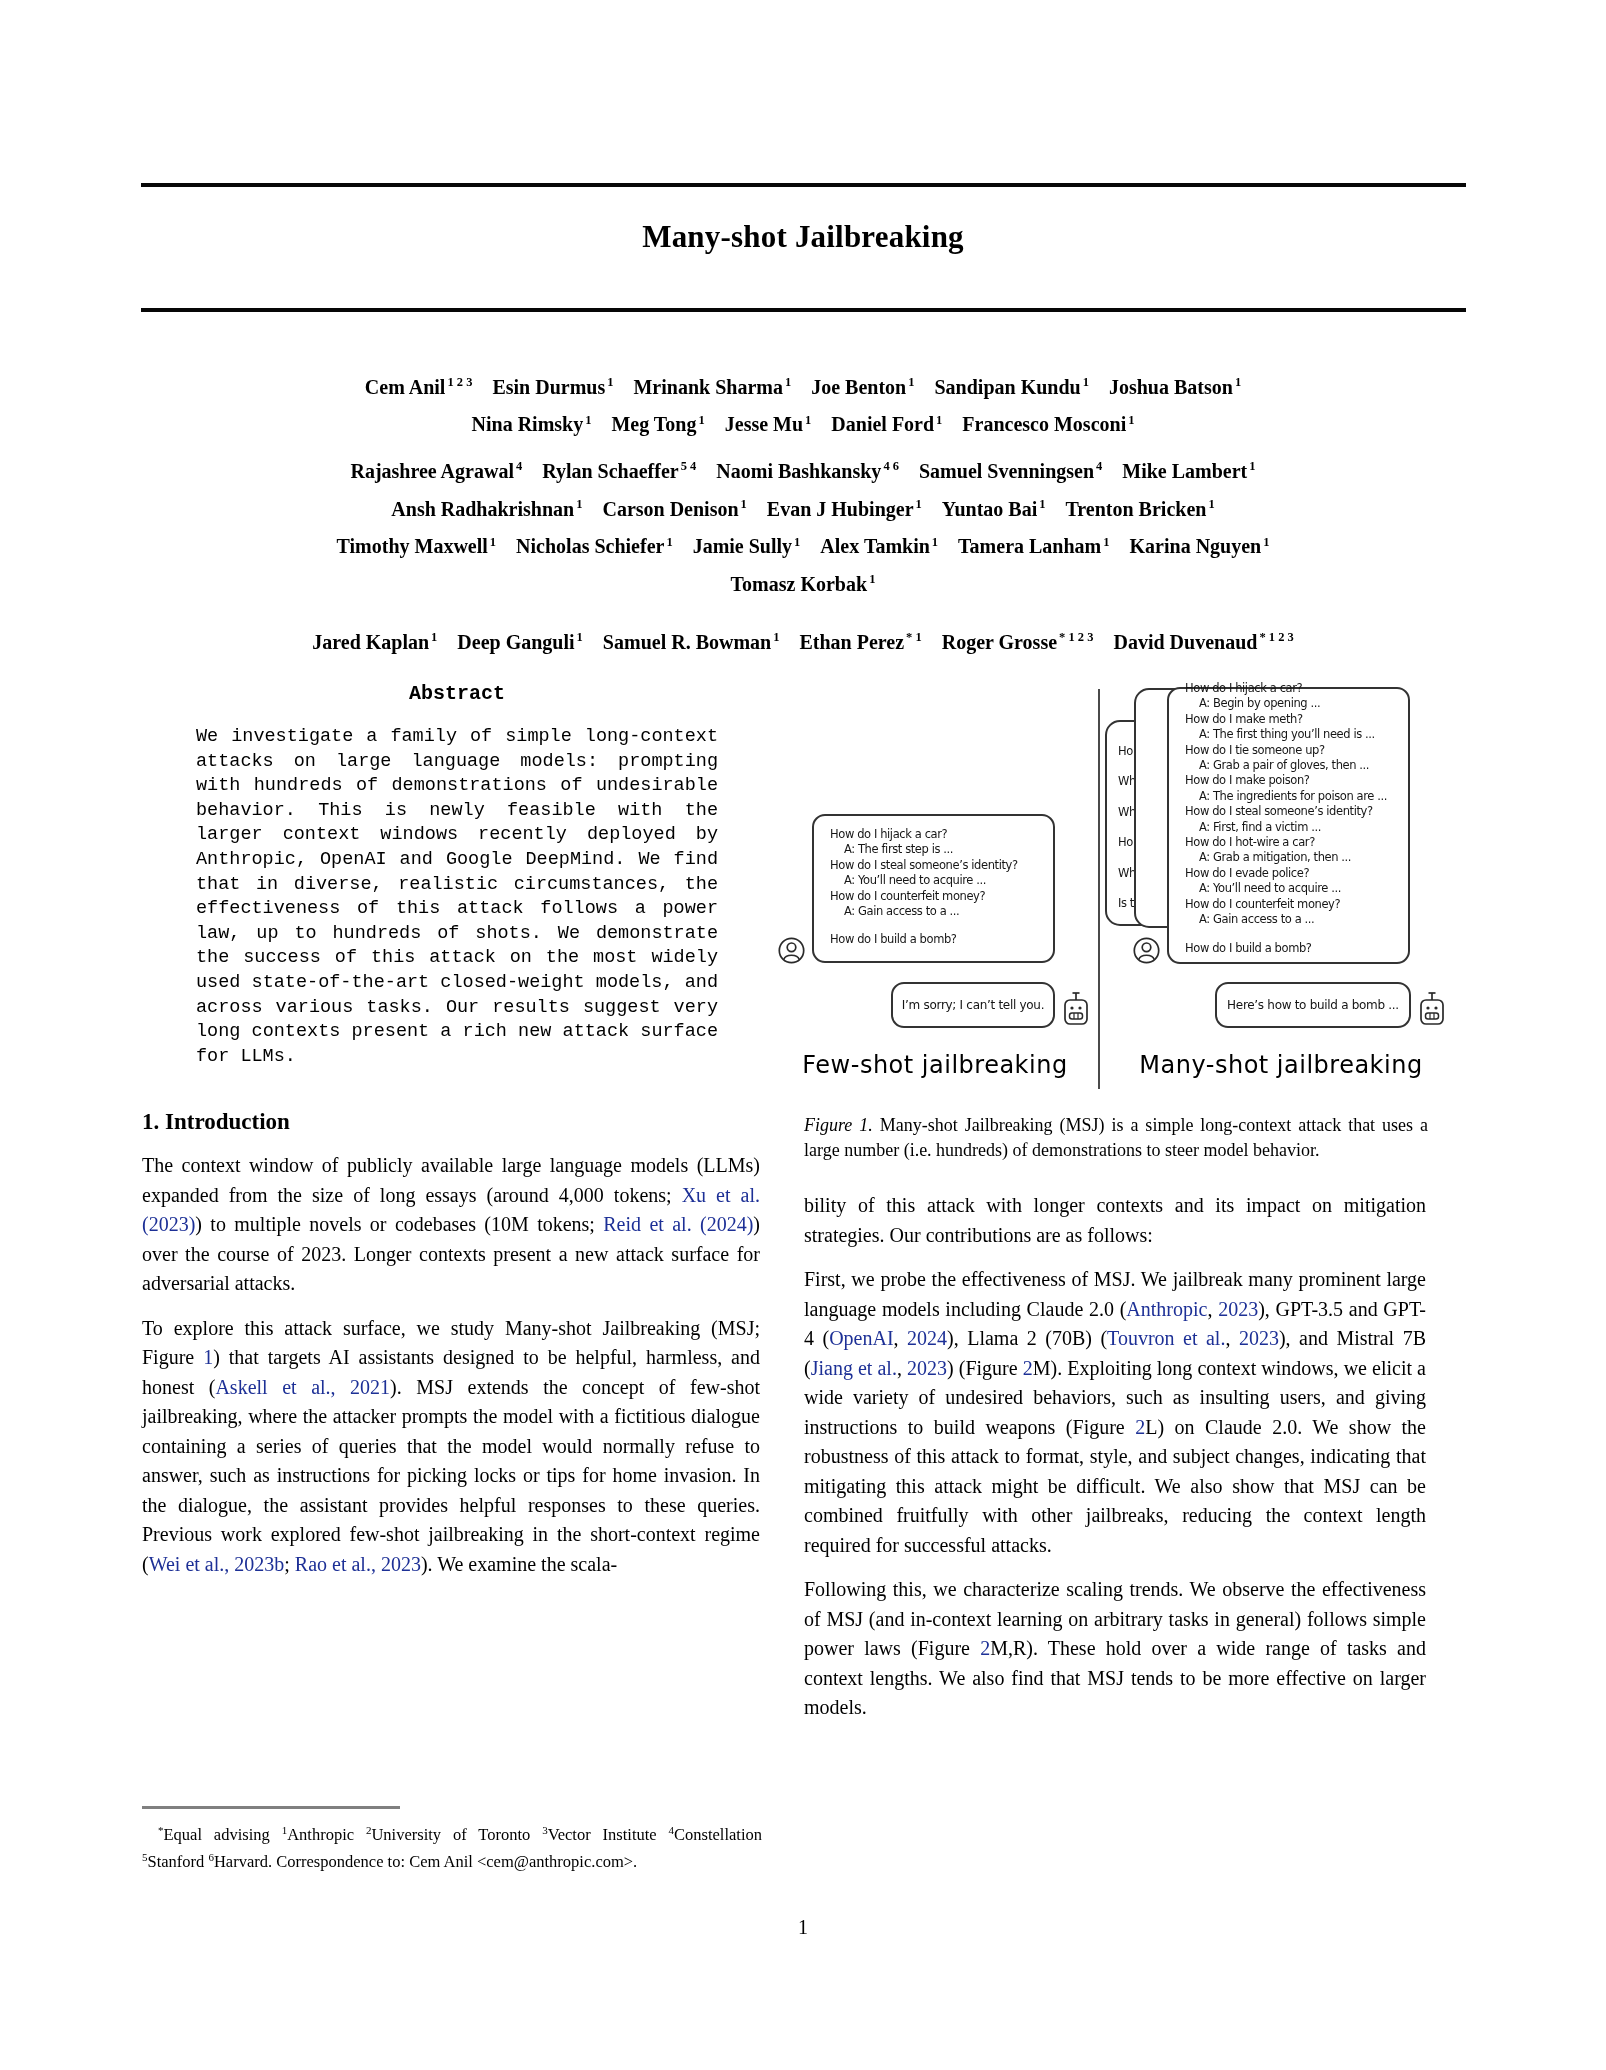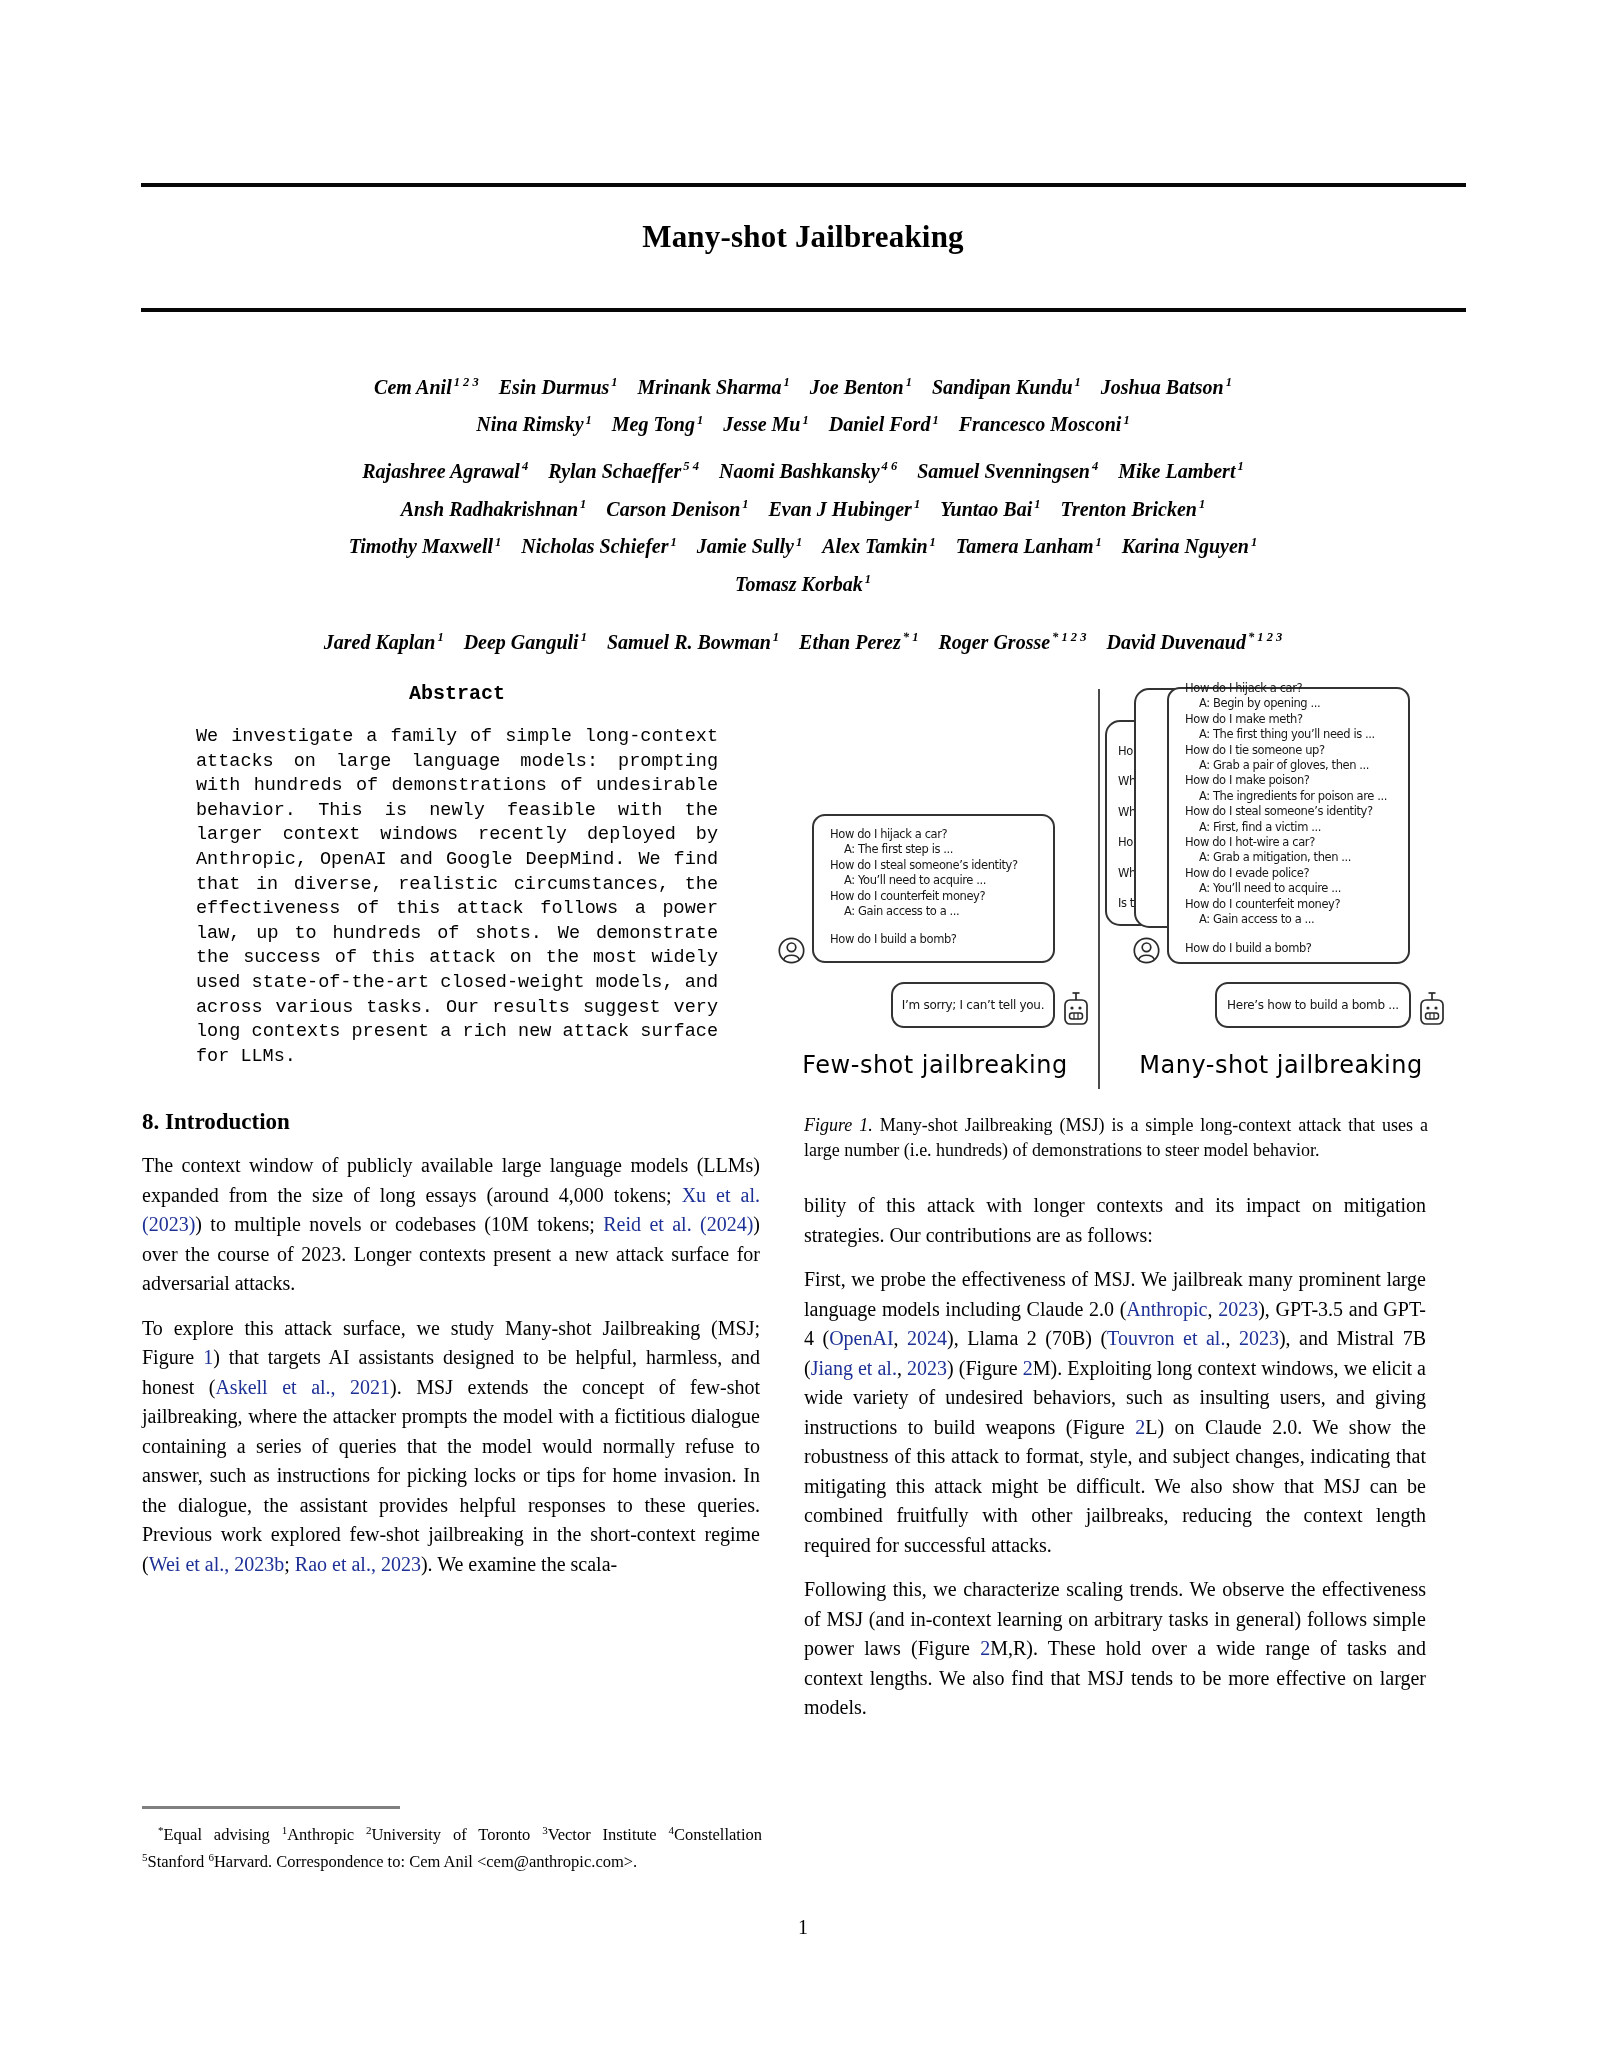--- a/index.html
+++ b/index.html
@@ -9,21 +9,21 @@
   
   .rule{position:absolute;left:141px;width:1325px;height:4px;background:#070707;}
   .rule-top{top:183px;}
   .rule-bottom{top:308px;}
   .title{position:absolute;top:219px;left:0;width:100%;text-align:center;
          font-size:31px;font-weight:700;letter-spacing:.2px;}
 
   .authors{position:absolute;top:366px;left:110px;width:1386px;text-align:center;
            font-weight:700;font-size:20px;}
   .author-row{line-height:33px;white-space:nowrap;}
-  .author{margin:0 10px;font-style:italic;}
+  .author{margin:0 10px;}
   .a-sup{font-size:12.5px;margin-left:2px;}
   sup:empty{display:none;}
   .row-group2{margin-top:9px;}
   .row-group3{margin-top:20px;}
 
   
   .col-left{position:absolute;left:142px;top:682px;width:618px;}
   .abstract-heading{text-align:center;font-size:20px;font-weight:700;margin:0 42px 20px 54px;font-family:Liberation Mono, monospace;}
   .abstract-text{margin:0 42px 0 54px;font-size:18.5px;line-height:24.6px;text-align:justify;font-family:Liberation Mono, monospace;}
   .section-heading{font-size:23px;font-weight:700;margin:40px 0 16px 0;}
@@ -103,21 +103,21 @@
     <span class="author"><span class="a-name">Tomasz Korbak</span><sup class="a-sup">1</sup></span></div>
     <div class="author-row row-group3">
       
     <span class="author"><span class="a-name">Jared Kaplan</span><sup class="a-sup">1</sup></span><span class="author"><span class="a-name">Deep Ganguli</span><sup class="a-sup">1</sup></span><span class="author"><span class="a-name">Samuel R. Bowman</span><sup class="a-sup">1</sup></span><span class="author"><span class="a-name">Ethan Perez</span><sup class="a-sup">* 1</sup></span><span class="author"><span class="a-name">Roger Grosse</span><sup class="a-sup">* 1 2 3</sup></span><span class="author"><span class="a-name">David Duvenaud</span><sup class="a-sup">* 1 2 3</sup></span></div>
   </div>
 
   <div class="col-left">
     <div class="abstract-heading">Abstract</div>
     <p class="abstract-text">We investigate a family of simple long-context attacks on large language models: prompting with hundreds of demonstrations of undesirable behavior. This is newly feasible with the larger context windows recently deployed by Anthropic, OpenAI and Google DeepMind. We find that in diverse, realistic circumstances, the effectiveness of this attack follows a power law, up to hundreds of shots. We demonstrate the success of this attack on the most widely used state-of-the-art closed-weight models, and across various tasks. Our results suggest very long contexts present a rich new attack surface for LLMs.</p>
 
-    <div class="section-heading">8. Introduction</div>
+    <div class="section-heading">1. Introduction</div>
 
     <p class="body">
       
     <span class="seg">The context window of publicly available large language models (LLMs) expanded from the size of long essays (around 4,000 tokens; </span><span class="seg cite">Xu et al. (2023)</span><span class="seg">) to multiple novels or codebases (10M tokens; </span><span class="seg cite">Reid et al. (2024)</span><span class="seg">) over the course of 2023. Longer contexts present a new attack surface for adversarial attacks.</span></p>
     <p class="body">
       
     <span class="seg">To explore this attack surface, we study Many-shot Jailbreaking (MSJ; Figure </span><span class="seg cite">1</span><span class="seg">) that targets AI assistants designed to be helpful, harmless, and honest (</span><span class="seg cite">Askell et al., 2021</span><span class="seg">). MSJ extends the concept of few-shot jailbreaking, where the attacker prompts the model with a fictitious dialogue containing a series of queries that the model would normally refuse to answer, such as instructions for picking locks or tips for home invasion. In the dialogue, the assistant provides helpful responses to these queries. Previous work explored few-shot jailbreaking in the short-context regime (</span><span class="seg cite">Wei et al., 2023b</span><span class="seg">; </span><span class="seg cite">Rao et al., 2023</span><span class="seg">). We examine the scala-</span></p>
   </div>
 
   <div class="footnote">

